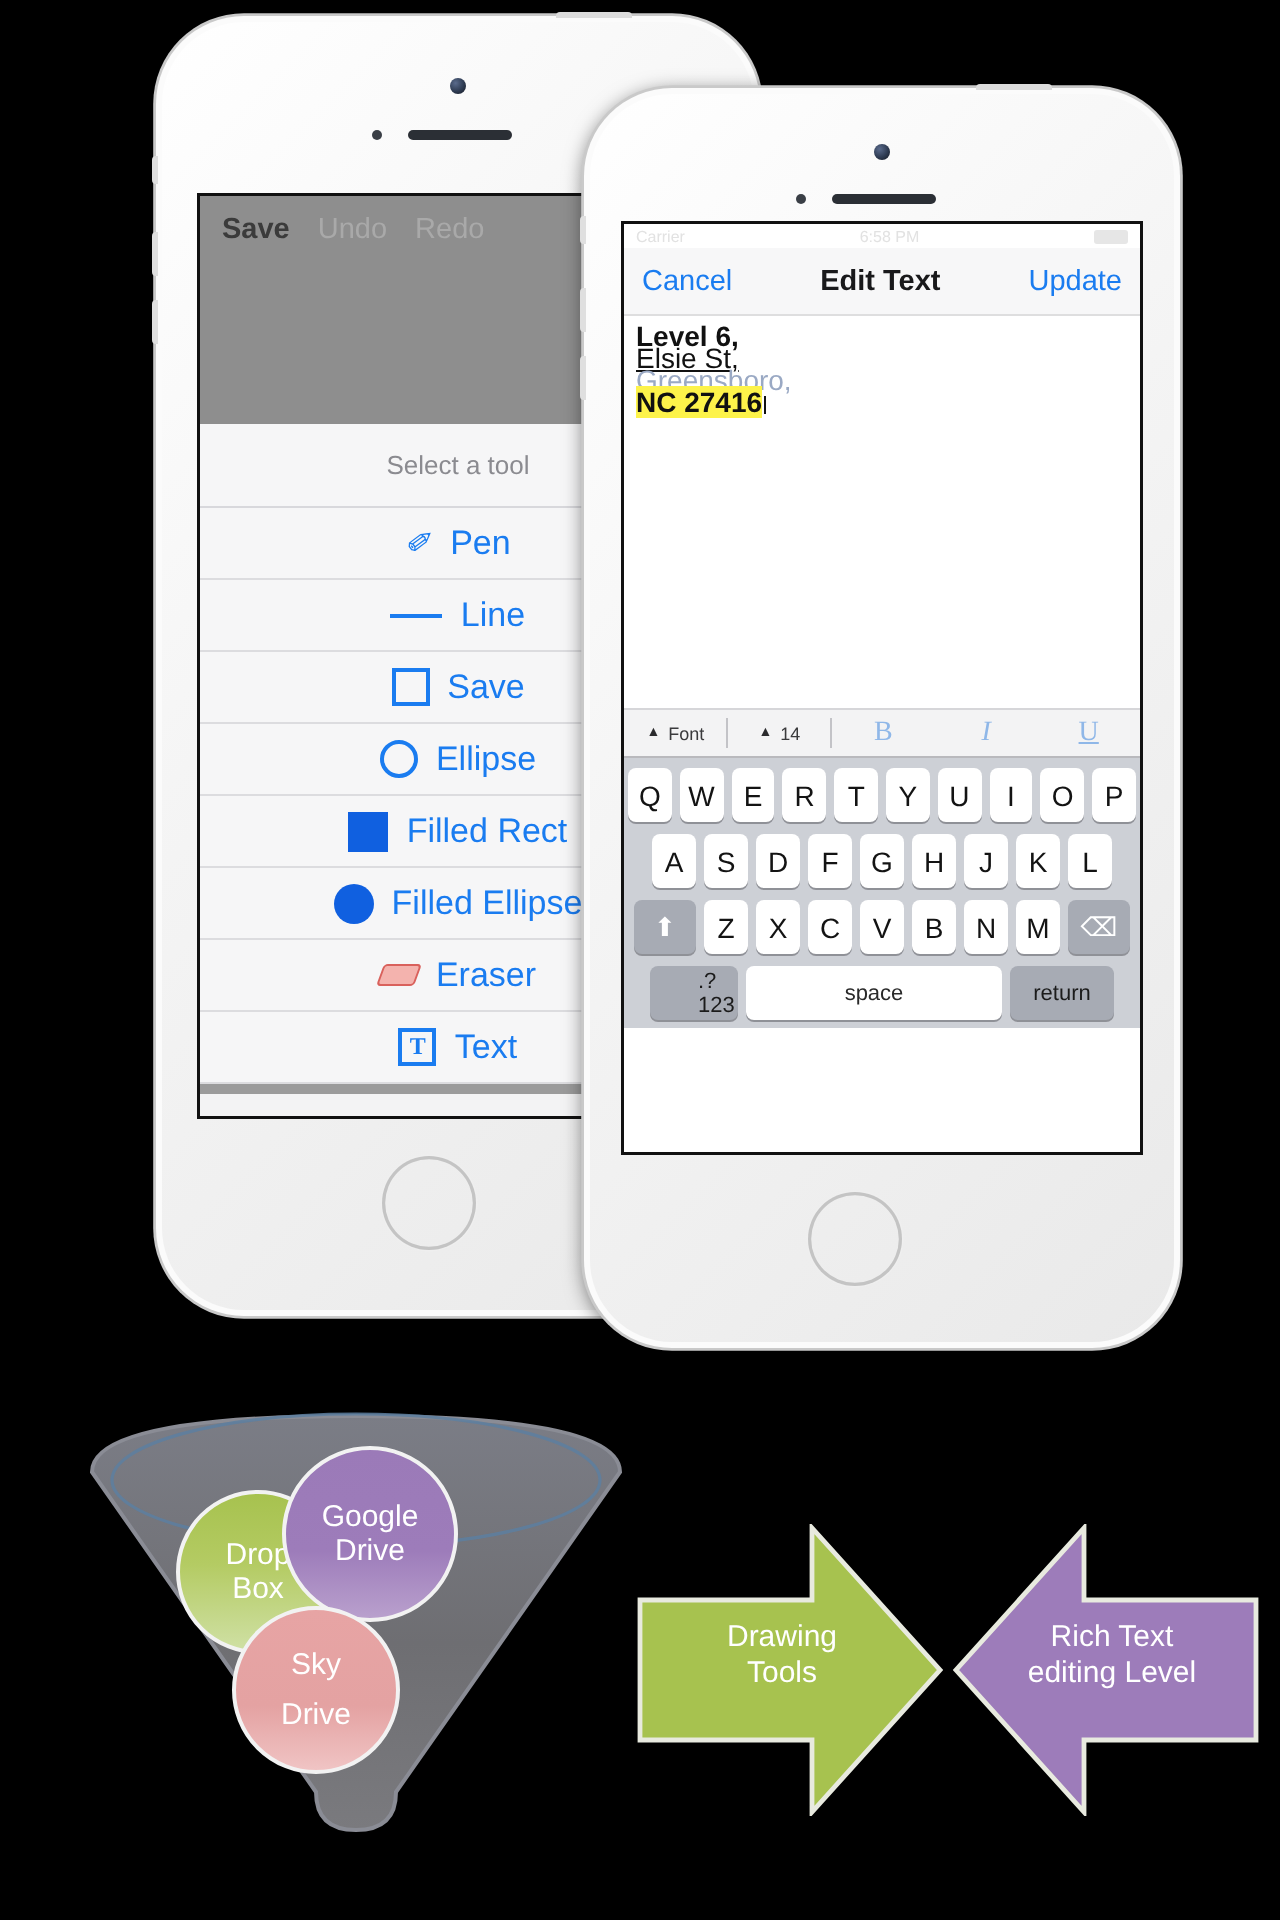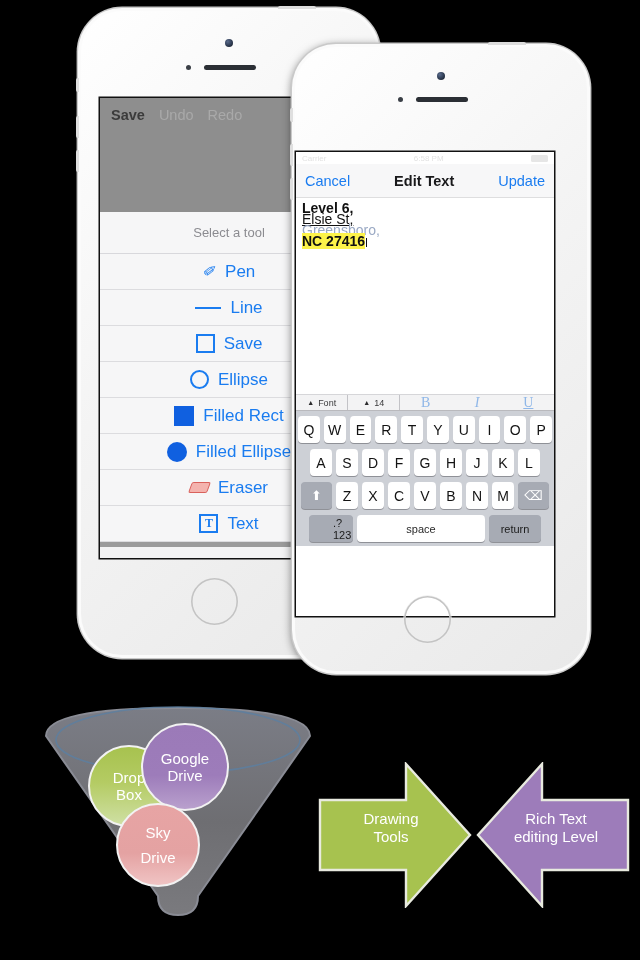--- a/index.html
+++ b/index.html
@@ -108,21 +108,21 @@
   }
   .ic-pen { color: #1a7cf0; font-size: 16px; transform: rotate(8deg); }
   .mini-scroll {
     position: absolute; right: 3px; width: 3px; height: 16px;
     border-radius: 2px; background: rgba(255,255,255,.7);
     box-shadow: inset 0 0 0 .6px #c8c8cc;
   }
 
   
   #phone-right { left: 292px; top: 44px; width: 298px; height: 630px; }
-  #screen-right { left: 4px; top: 68px; width: 258px; height: 464px; margin-top: 40px; }
+  #screen-right { left: 20px; top: 68px; width: 258px; height: 464px; }
 
   .status-bar {
     height: 12px; display: flex; align-items: center;
     padding: 0 6px; font-size: 8px; color: #e2e2e2; background: #fff;
   }
   .status-bar .sb-time { flex: 1; text-align: center; }
   .sb-batt { width: 17px; height: 7px; border-radius: 1.5px; background: #e6e6e6; }
 
   .navbar {
     height: 34px; background: #f7f7f8;
@@ -139,21 +139,21 @@
   .ed-bold { font-weight: bold; color: #111; }
   .ed-under { text-decoration: underline; color: #111; }
   .ed-gray { color: #9aa9c4; }
   .ed-hl { background: #fdf34a; color: #111; font-weight: 600; }
   .caret {
     display: inline-block; width: 1px; height: 9px; background: #111;
     vertical-align: -1px; margin-left: .5px;
   }
 
   .fmt-bar {
-    height: 17px; background: #f3f3f4;
+    height: 25px; background: #f3f3f4;
     border-top: .7px solid #d6d6d9; border-bottom: .7px solid #b9b9bd;
     display: flex; align-items: center; font-size: 9px; color: #3a3a3c;
   }
   .fmt-cell { flex: 1; display: flex; align-items: center; justify-content: center; gap: 4px; height: 100%; }
   .fmt-div { width: .7px; height: 15px; background: #c3c3c7; }
   .caret-up { font-size: 7px; color: #2b2b2d; }
   .fmt-biu { font-size: 14px; color: #8fb7e8; font-family: "Liberation Serif", serif; }
   .fmt-biu.i { font-style: italic; }
   .fmt-biu.u { text-decoration: underline; }
 

